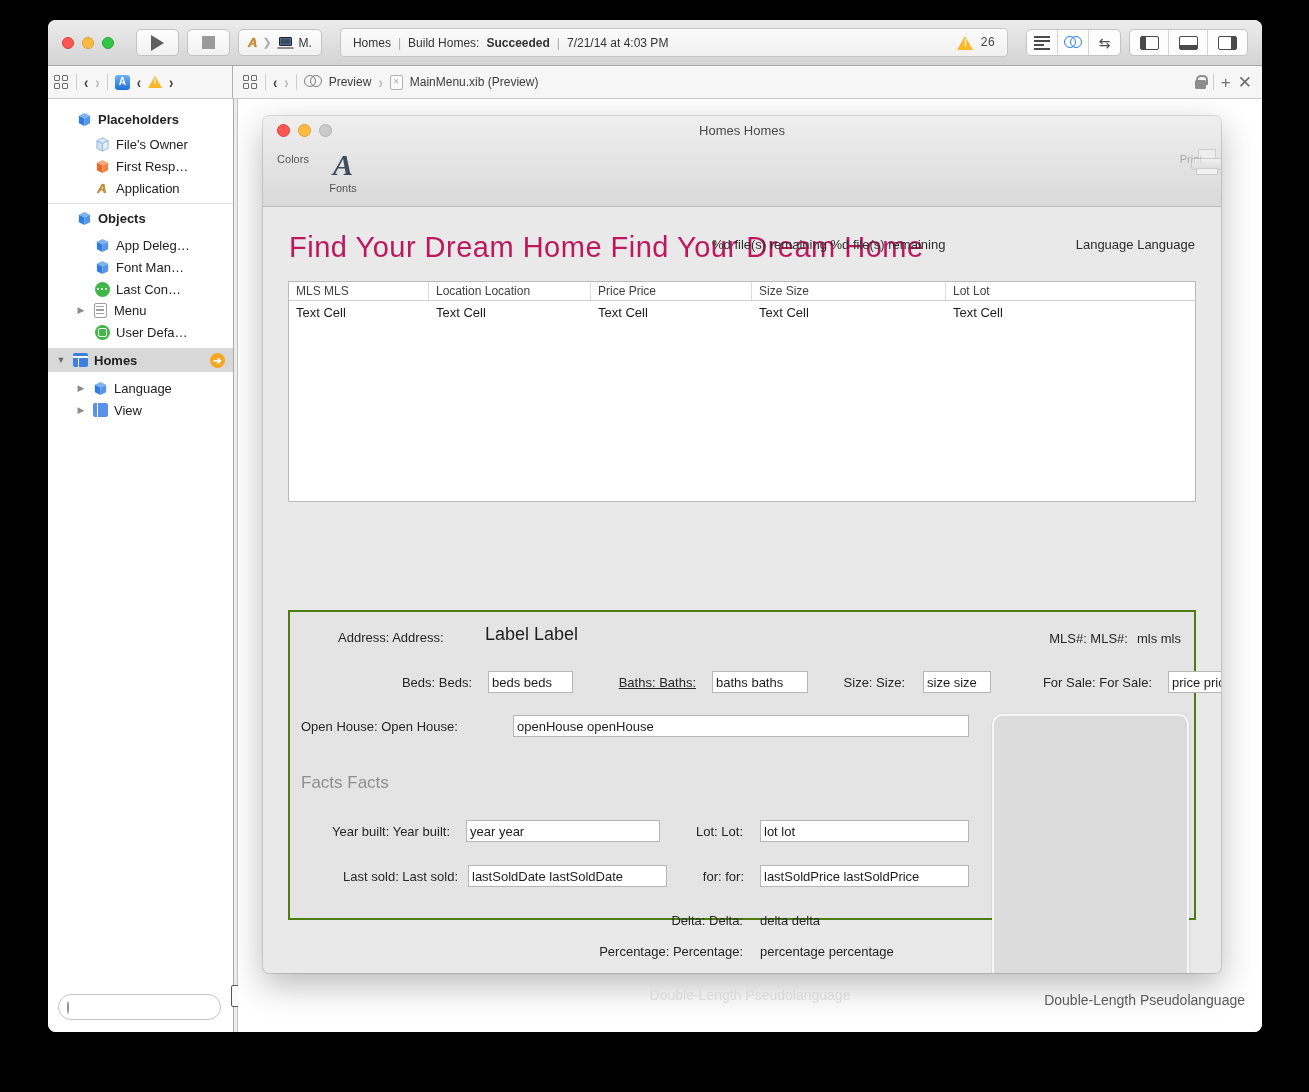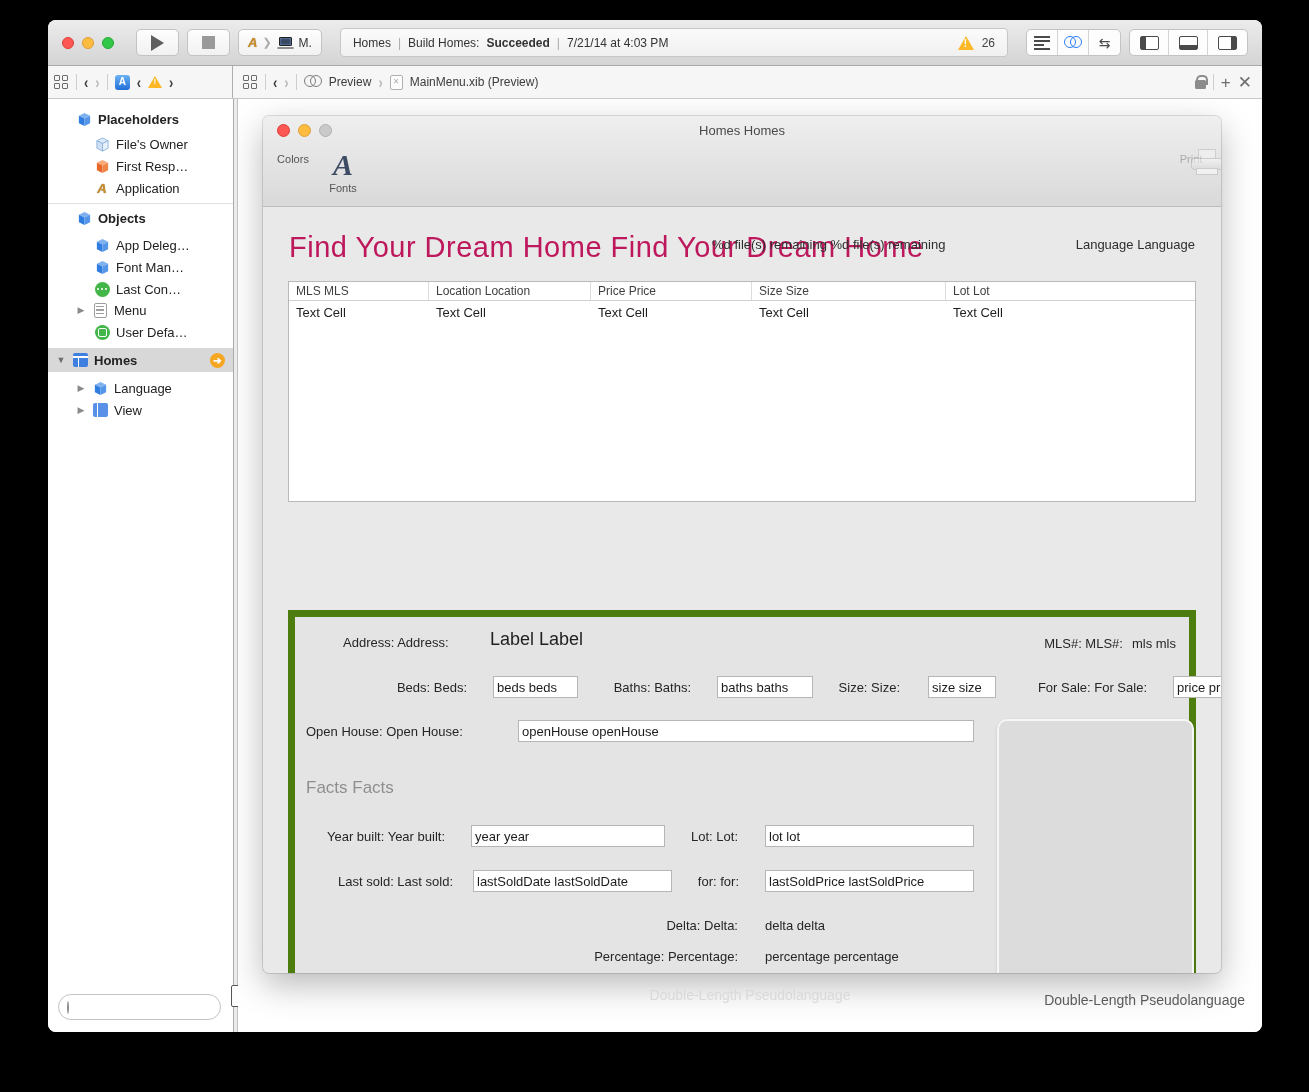--- a/index.html
+++ b/index.html
@@ -36,21 +36,21 @@
   .laptop { width:17px; height:12px; position:relative; }
   .laptop .screen { position:absolute; left:2px; top:0; width:13px; height:9px; background:#3b4a63; border:1px solid #222; border-radius:1px; box-shadow:inset 0 0 2px #7fb3ff; }
   .laptop .base { position:absolute; left:0; bottom:0; width:17px; height:2px; background:#c8c8c8; border:1px solid #8e8e8e; border-radius:1px; }
   .status-well {
     flex:1; height:29px; margin:0 10px;
     background:linear-gradient(#fbfbfb,#f0f0f0); border:1px solid #c7c7c7; border-radius:4px;
     display:flex; align-items:center; padding:0 12px; font-size:12px; color:#333; gap:7px;
   }
   .status-sep { color:#aaa; }
   .status-spacer { flex:1; }
-  .warn-badge { display:flex; align-items:flex-end; gap:8px; }
+  .warn-badge { display:flex; align-items:flex-end; gap:8px;font-family:Liberation Mono, monospace; }
   .warn-tri { width:0; height:0; border-left:8px solid transparent; border-right:8px solid transparent; border-bottom:14px solid #fdb827; position:relative; }
   .warn-tri::after{ content:"!"; position:absolute; left:-2px; top:2px; color:#fff; font-size:10px; font-weight:bold; }
   .warn-count { font-size:12px; color:#444; }
   .seg-group { display:flex; border:1px solid #c3c3c3; border-radius:5px; overflow:hidden; height:27px; background:#fdfdfd; }
   .seg { width:31px; display:flex; align-items:center; justify-content:center; border-right:1px solid #d4d4d4; }
   .seg:last-child { border-right:none; }
   .seg-wide { width:39px; }
   .lines-icon { display:flex; flex-direction:column; gap:2px; }
   .lines-icon span { display:block; height:2px; background:#4a4a4a; }
   .pane-icon { width:19px; height:14px; border:1.5px solid #4a4a4a; border-radius:2px; position:relative; background:#fff; }
@@ -148,21 +148,21 @@
   .lang-label { position:absolute; right:26px; top:30px; font-size:13px; color:#2e2e2e; }
 
   .pv-table { position:absolute; left:25px; top:74px; width:908px; height:221px; background:#fff; border:1px solid #b9b9b9; }
   .pv-thead { display:flex; height:19px; border-bottom:1px solid #cfcfcf; }
   .pv-th { font-size:12px; color:#3f3f3f; padding-left:7px; line-height:19px; border-right:1px solid #dcdcdc; white-space:nowrap; overflow:hidden; }
   .pv-th:last-child { border-right:none; }
   .pv-trow { display:flex; height:22px; align-items:center; }
   .pv-td { font-size:13px; color:#1e1e1e; padding-left:7px; white-space:nowrap; overflow:hidden; }
   .c0{width:140px;} .c1{width:162px;} .c2{width:161px;} .c3{width:194px;} .c4{flex:1;}
 
-  .form-box { position:absolute; left:25px; top:403px; width:908px; height:422px; background:#e4e4e4; border:7px solid #4d7c0f; }
+  .form-box { position:absolute; left:25px; top:403px; width:908px; height:310px; background:#e4e4e4; border:2px solid #4d7c0f; }
   .fb-label { position:absolute; font-size:13px; color:#262626; white-space:nowrap; }
   .fb-value { position:absolute; font-size:13px; color:#262626; white-space:nowrap; }
   .fb-field { position:absolute; height:22px; background:#fff; border:1px solid #b6b6b6; font-size:13px; color:#1c1c1c; display:flex; align-items:center; padding-left:3px; white-space:nowrap; overflow:hidden; }
   .addr-label { left:48px; top:18px; }
   .addr-value { left:195px; top:12px; font-size:18px; color:#1f1f1f; }
   .mls-wrap { position:absolute; right:13px; top:19px; display:flex; gap:9px; font-size:13px; color:#262626; white-space:nowrap; }
   .facts-label { left:11px; top:161px; font-size:17px; color:#8f8f8f; }
   .image-well { position:absolute; left:702px; top:102px; width:197px; height:312px; background:#dcdcdc; border:2px solid #f6f6f6; border-radius:10px; box-shadow:0 1px 3px rgba(0,0,0,.12); }
 
   .pv-bottom-caption { position:absolute; left:0; width:1024px; top:888px; text-align:center; font-size:14px; color:#d9d9d9; }
@@ -466,21 +466,21 @@
           <div class="form-box">
             <div class="fb-label addr-label">Address: Address:</div>
             <div class="fb-value addr-value">Label Label</div>
             <div class="mls-wrap">
               <span>MLS#: MLS#:</span>
               <span>mls mls</span>
             </div>
 
             <div class="fb-label" style="right:722px; top:63px;">Beds: Beds:</div>
             <div class="fb-field" style="left:198px; top:59px; width:85px;">beds beds</div>
-            <div class="fb-label" style="right:498px; top:63px;">Baths: Baths:</div>
+            <div class="fb-label" style="right:498px; top:63px;text-decoration:underline;">Baths: Baths:</div>
             <div class="fb-field" style="left:422px; top:59px; width:96px;">baths baths</div>
             <div class="fb-label" style="right:289px; top:63px;">Size: Size:</div>
             <div class="fb-field" style="left:633px; top:59px; width:68px;">size size</div>
             <div class="fb-label" style="right:42px; top:63px;">For Sale: For Sale:</div>
             <div class="fb-field" style="left:878px; top:59px; width:120px;">price price</div>
 
             <div class="fb-label" style="left:11px; top:107px;">Open House: Open House:</div>
             <div class="fb-field" style="left:223px; top:103px; width:456px;">openHouse openHouse</div>
 
             <div class="image-well"></div>

